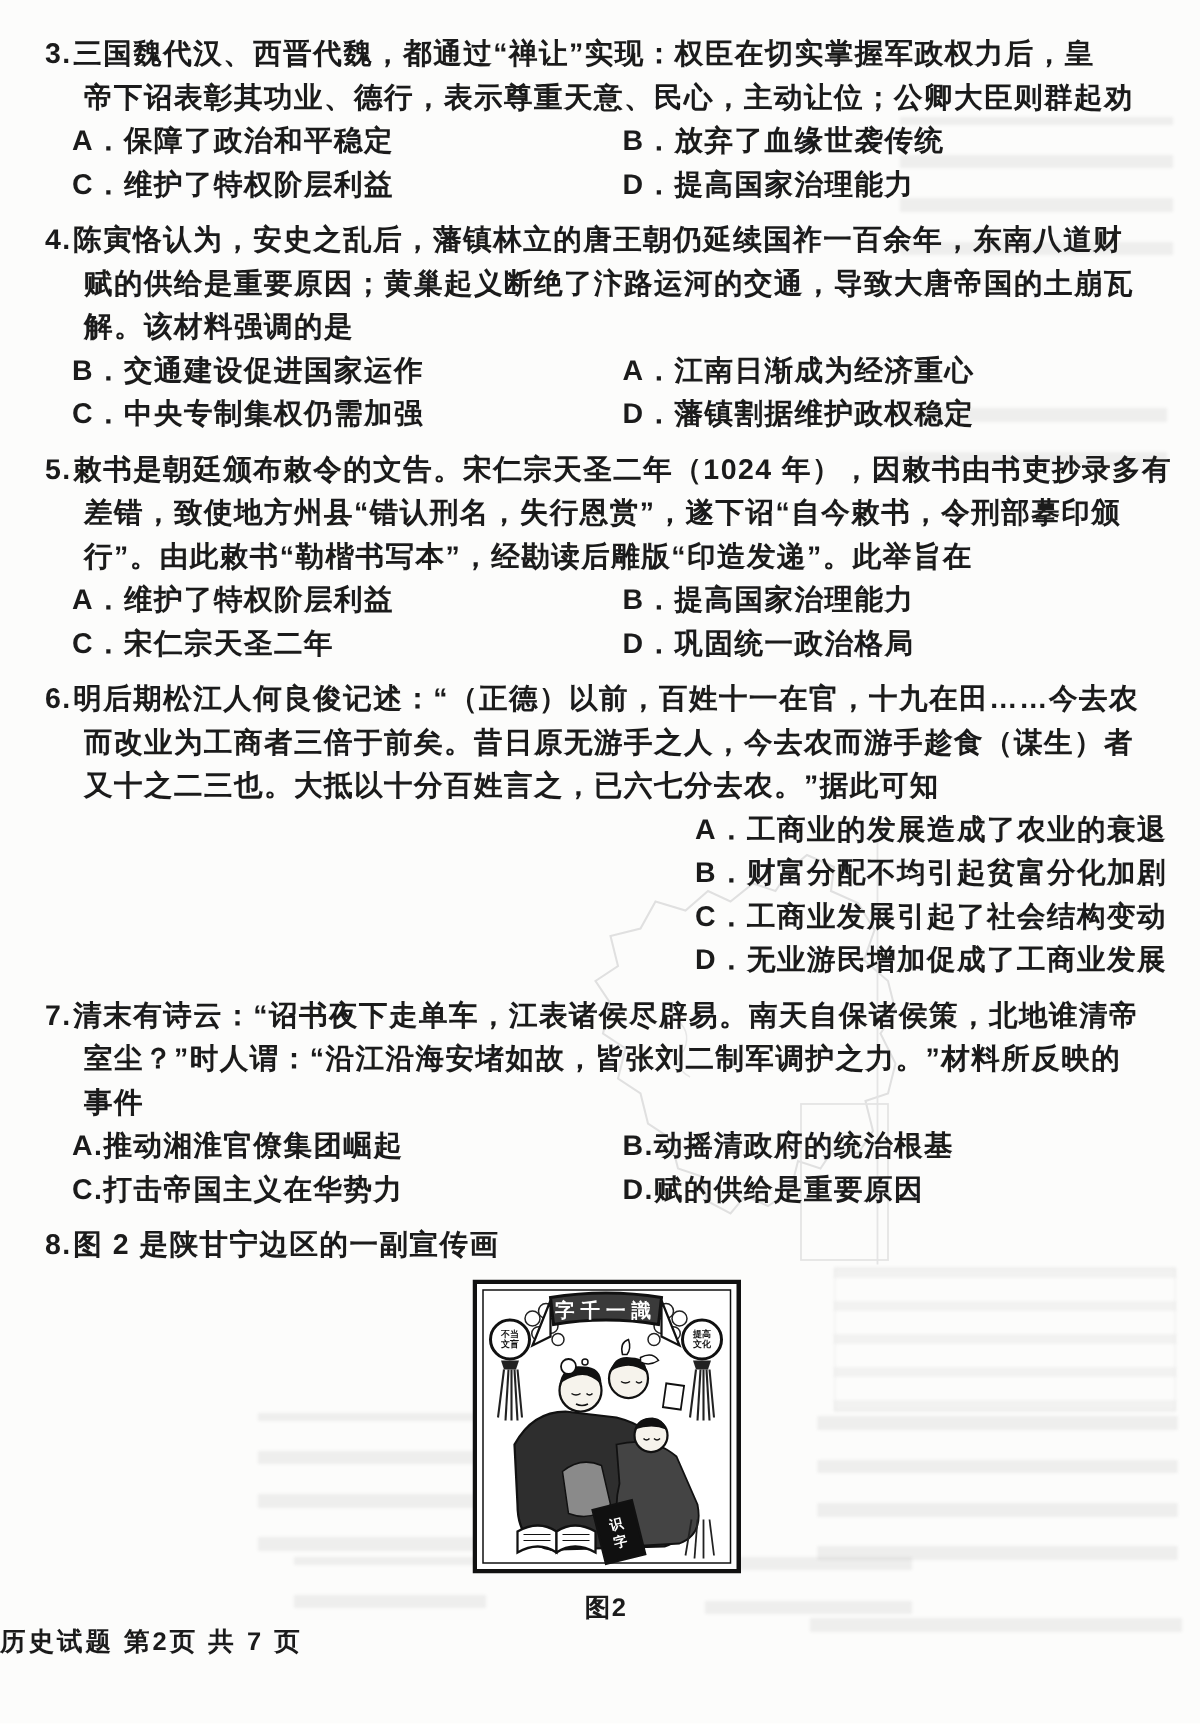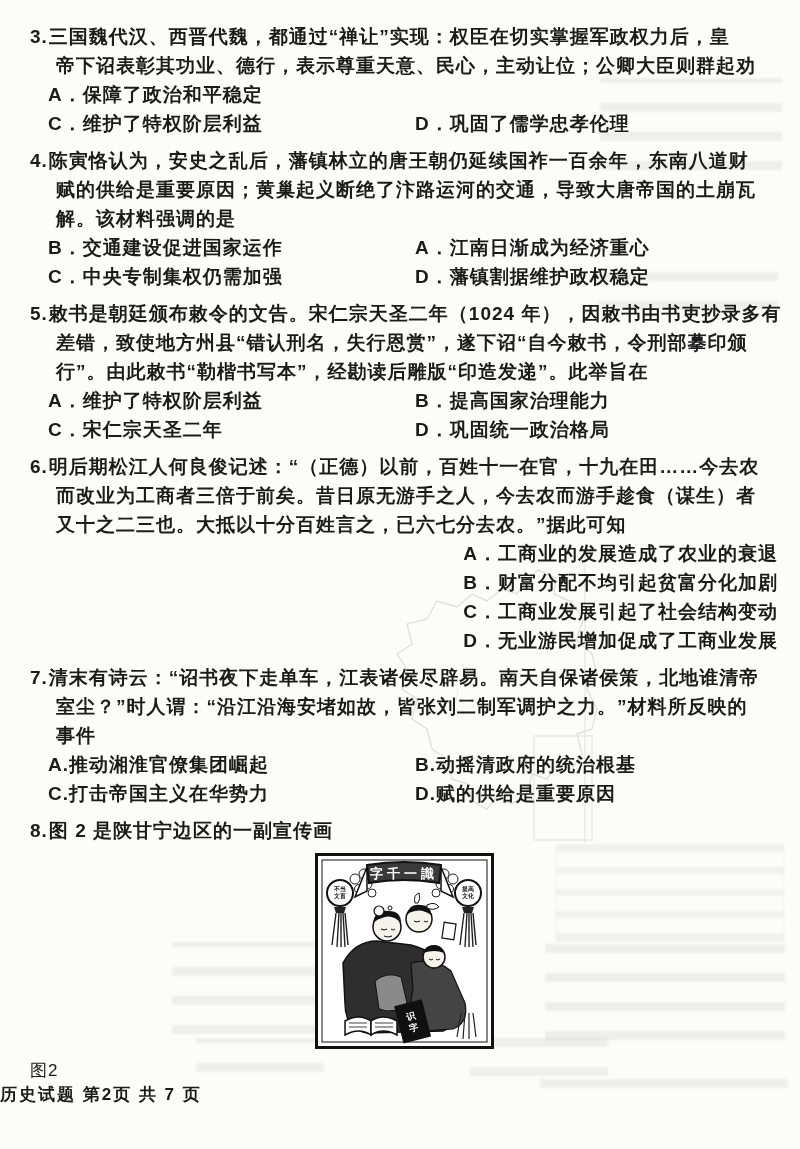--- a/index.html
+++ b/index.html
@@ -11,21 +11,21 @@
   .question{margin-bottom:8px;}
   .stem-line{font-size:19px;line-height:29px;font-weight:600;letter-spacing:1px;white-space:nowrap;}
   .stem-line.rest{padding-left:26px;}
   .qnum{margin-right:1px;}
   .opt-grid{display:grid;grid-template-columns:367px 1fr;padding-left:18px;}
   .opt{font-size:19px;line-height:29px;font-weight:600;letter-spacing:1px;white-space:nowrap;}
   .opt-single{padding-left:18px;text-align:right;}
   
   .poster-wrap{text-align:center;margin-top:6px;}
   .poster-svg{display:inline-block;}
-  .figure-caption{text-align:left;font-size:17px;font-weight:400;margin-top:6px;letter-spacing:1px;}
+  .figure-caption{text-align:center;font-size:17px;font-weight:700;margin-top:6px;letter-spacing:1px;}
   .footer{
     position:absolute;left:0;top:1083px;width:800px;text-align:left;
     font-size:17px;font-weight:700;letter-spacing:2px;
   }
   
   .ghost{
     position:absolute;opacity:.45;filter:blur(1.2px);pointer-events:none;
     background:repeating-linear-gradient(0deg, rgba(140,140,140,.28) 0 9px, rgba(0,0,0,0) 9px 29px);
   }
   .ghost.boxy{
@@ -57,24 +57,25 @@
   <div class="ghost" style="left:470px;top:1032px;width:138px;height:44px;"></div>
 
   <div class="content">
 
     <div id="questions">
         <div class="question">
           <div class="stem-line"><span class="qnum">3.</span><span>三国魏代汉、西晋代魏，都通过“禅让”实现：权臣在切实掌握军政权力后，皇</span></div>
           <div class="stem-line rest"><span>帝下诏表彰其功业、德行，表示尊重天意、民心，主动让位；公卿大臣则群起劝</span></div>
           <div class="opt-grid">
             <div class="opt">A．保障了政治和平稳定</div>
+            <div class="opt">B．放弃了血缘世袭传统</div>
           </div>
           <div class="opt-grid">
             <div class="opt">C．维护了特权阶层利益</div>
-            <div class="opt">D．巩固了儒学忠孝伦理</div>
+            <div class="opt">D．提高国家治理能力</div>
           </div>
         </div>
         <div class="question">
           <div class="stem-line"><span class="qnum">4.</span><span>陈寅恪认为，安史之乱后，藩镇林立的唐王朝仍延续国祚一百余年，东南八道财</span></div>
           <div class="stem-line rest"><span>赋的供给是重要原因；黄巢起义断绝了汴路运河的交通，导致大唐帝国的土崩瓦</span></div>
           <div class="stem-line rest"><span>解。该材料强调的是</span></div>
           <div class="opt-grid">
             <div class="opt">B．交通建设促进国家运作</div>
             <div class="opt">A．江南日渐成为经济重心</div>
           </div>

